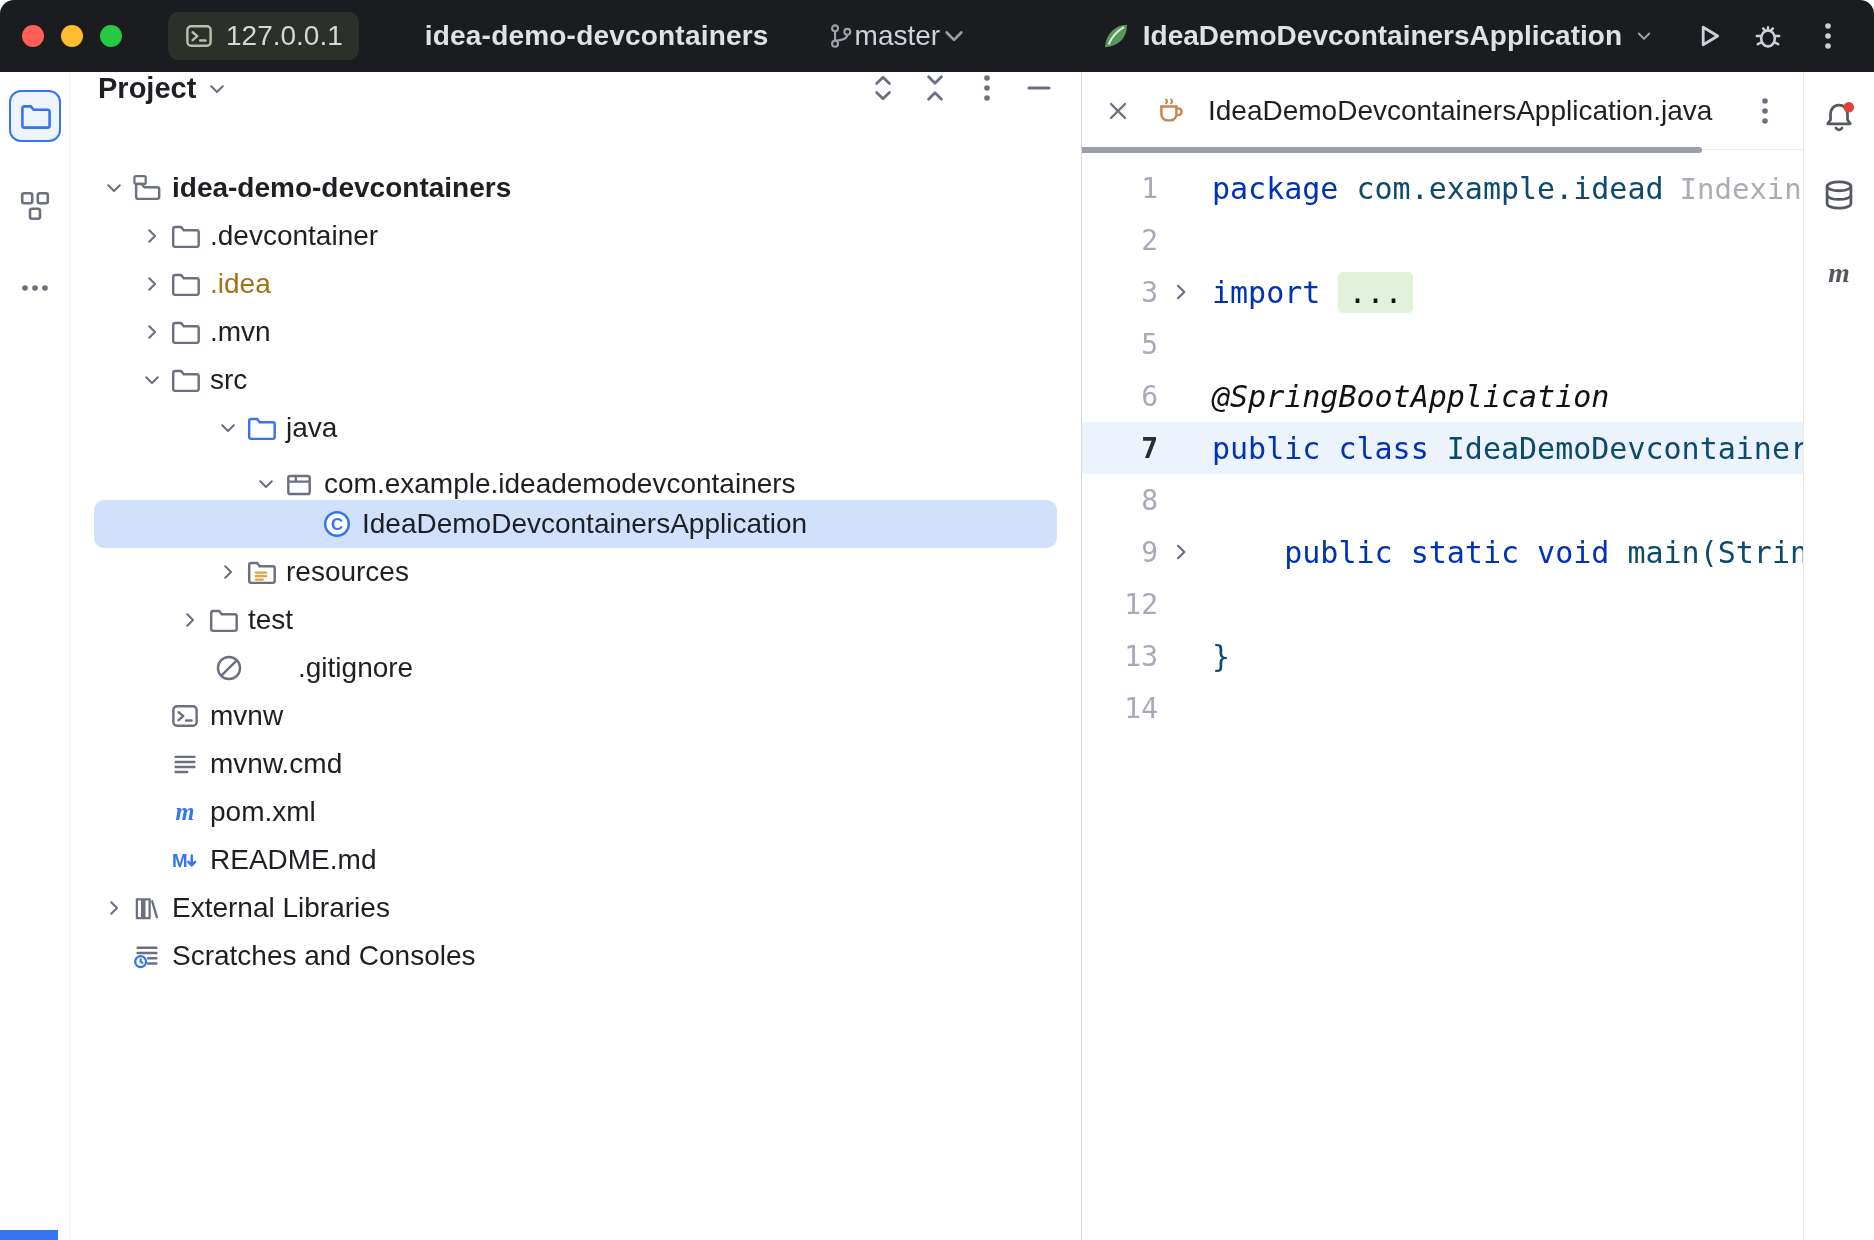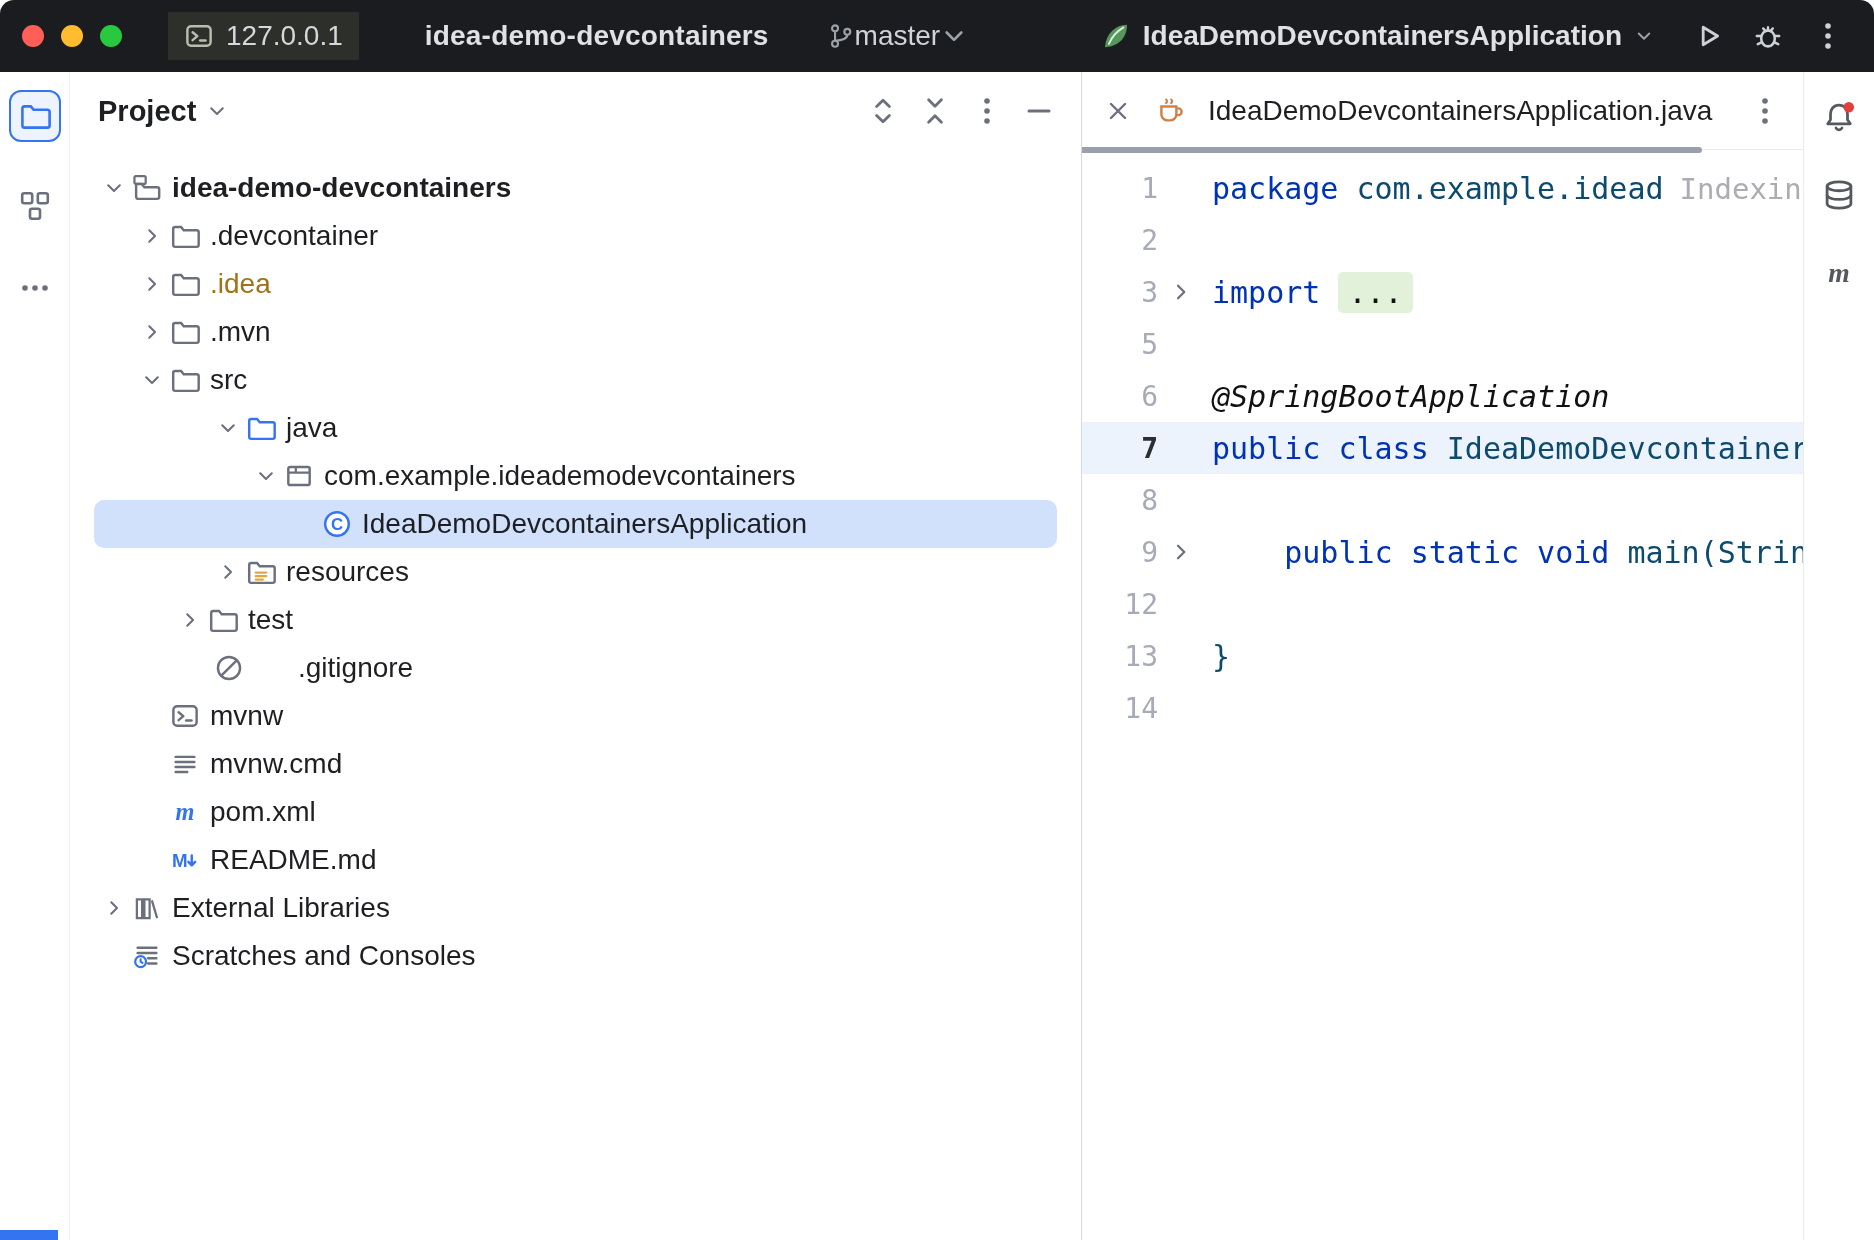--- a/index.html
+++ b/index.html
@@ -4,21 +4,21 @@
 <style>
   * { margin:0; padding:0; box-sizing:border-box; }
   html,body { width:1874px; height:1240px; background:#ffffff; font-family:"Liberation Sans",sans-serif; overflow:hidden; }
   .window { width:1874px; height:1240px; display:flex; flex-direction:column; position:relative; background:#fff; }
 
   
   .titlebar { flex:0 0 72px; background:#1b1c1f; display:flex; align-items:center; color:#dfe1e5; font-size:28px; border-radius:14px 14px 0 0; }
   .traffic { display:flex; gap:17px; margin-left:22px; }
   .dot { width:22px; height:22px; border-radius:50%; }
   .dot.red{ background:#ff5f57; } .dot.yellow{ background:#febc2e; } .dot.green{ background:#28c840; }
-  .host-chip { display:flex; align-items:center; gap:12px; margin-left:46px; padding:8px 16px; border-radius:0; background:rgba(150,160,110,0.14);justify-content:flex-end; }
+  .host-chip { display:flex; align-items:center; gap:12px; margin-left:46px; padding:8px 16px; border-radius:10px; background:rgba(150,160,110,0.14);justify-content:flex-end; }
   .host-chip .ic { width:30px; height:30px; color:#b9bdae; }
   .host-text { color:#d5d7db; }
   .proj-name { margin-left:66px; font-weight:700; letter-spacing:.2px; }
   .branch-chip { display:flex; align-items:center; margin-left:58px; color:#cfd2d8; }
   .branch-chip .ic { width:28px; height:28px; color:#9da1a8; }
   .spacer { flex:1; }
   .runconfig-chip { display:flex; align-items:center; gap:12px; font-weight:700; }
   .runconfig-chip .spring-ic { width:30px; height:30px; }
   .chev-sm { width:20px; height:20px; color:#9da1a8; }
   .tb-actions { display:flex; align-items:center; gap:28px; margin:0 30px 0 38px; color:#cdd0d6; }
@@ -28,21 +28,21 @@
   .main { flex:1; display:flex; min-height:0; }
 
   .left-stripe { flex:0 0 70px; border-right:1px solid #f0f1f4; display:flex; flex-direction:column; align-items:center; padding-top:18px; }
   .tool-btn { width:52px; height:52px; border-radius:12px; display:flex; align-items:center; justify-content:center; color:#6c707e; }
   .tool-btn .ic { width:32px; height:32px; }
   .tool-btn.active { background:#edf3ff; border:2px solid #3574f0; color:#3574f0; }
   .tool-btn + .tool-btn { margin-top:46px; }
   .tool-btn.plain { height:36px; }
 
   .project-panel { flex:0 0 1012px; border-right:1px solid #d6d9de; display:flex; flex-direction:column; min-width:0; }
-  .panel-header { flex:0 0 78px; display:flex; align-items:center; padding:0 26px 0 28px; }
+  .panel-header { flex:0 0 78px; display:flex; align-items:flex-start; padding:0 26px 0 28px; }
   .panel-title { font-size:29px; font-weight:600; color:#1d1f23; display:flex; align-items:center; gap:10px; }
   .panel-title .chev-sm { color:#6c707e; width:22px; height:22px; }
   .panel-actions { margin-left:auto; display:flex; align-items:center; gap:20px; color:#6c707e; }
   .panel-actions .ic { width:32px; height:32px; }
 
   .tree { flex:1; overflow:hidden; padding-top:14px; }
   .tree-row { height:48px; display:flex; align-items:center; margin:0 24px; border-radius:10px; font-size:28px; color:#1d1f23; }
   .tree-row.selected { background:#d1e1fc; }
   .chev { width:32px; height:32px; flex:0 0 32px; color:#6c707e; display:inline-flex; align-items:center; justify-content:center; }
   .chev svg { width:22px; height:22px; }
@@ -298,21 +298,21 @@
                 <path d="M3.8 6l4.2 4.2L12.2 6" fill="none" stroke="currentColor" stroke-width="1.5" stroke-linecap="round" stroke-linejoin="round"></path>
               </svg>
             </span>
             <span class="ic folder-source">
               <svg viewBox="0 0 16 16">
                 <path d="M1.7 4.3c0-.6.5-1.1 1.1-1.1h3.1l1.4 1.7h6.9c.6 0 1.1.5 1.1 1.1v6.7c0 .6-.5 1.1-1.1 1.1H2.8c-.6 0-1.1-.5-1.1-1.1z" fill="none" stroke="currentColor" stroke-width="1.3"></path>
               </svg>
             </span>
             <span class="lbl">java</span>
           </div>
-          <div class="tree-row" style="padding-left: 156px;">
+          <div class="tree-row" style="padding-left: 156px; align-items: flex-end;">
             <span class="chev">
               <svg viewBox="0 0 16 16">
                 <path d="M3.8 6l4.2 4.2L12.2 6" fill="none" stroke="currentColor" stroke-width="1.5" stroke-linecap="round" stroke-linejoin="round"></path>
               </svg>
             </span>
             <span class="ic package">
               <svg viewBox="0 0 16 16">
                 <rect x="2.3" y="3.2" width="11.4" height="9.6" rx="1" fill="none" stroke="currentColor" stroke-width="1.3"></rect>
                 <path d="M2.3 6.2h11.4M6.3 3.2v3" fill="none" stroke="currentColor" stroke-width="1.2"></path>
               </svg>

